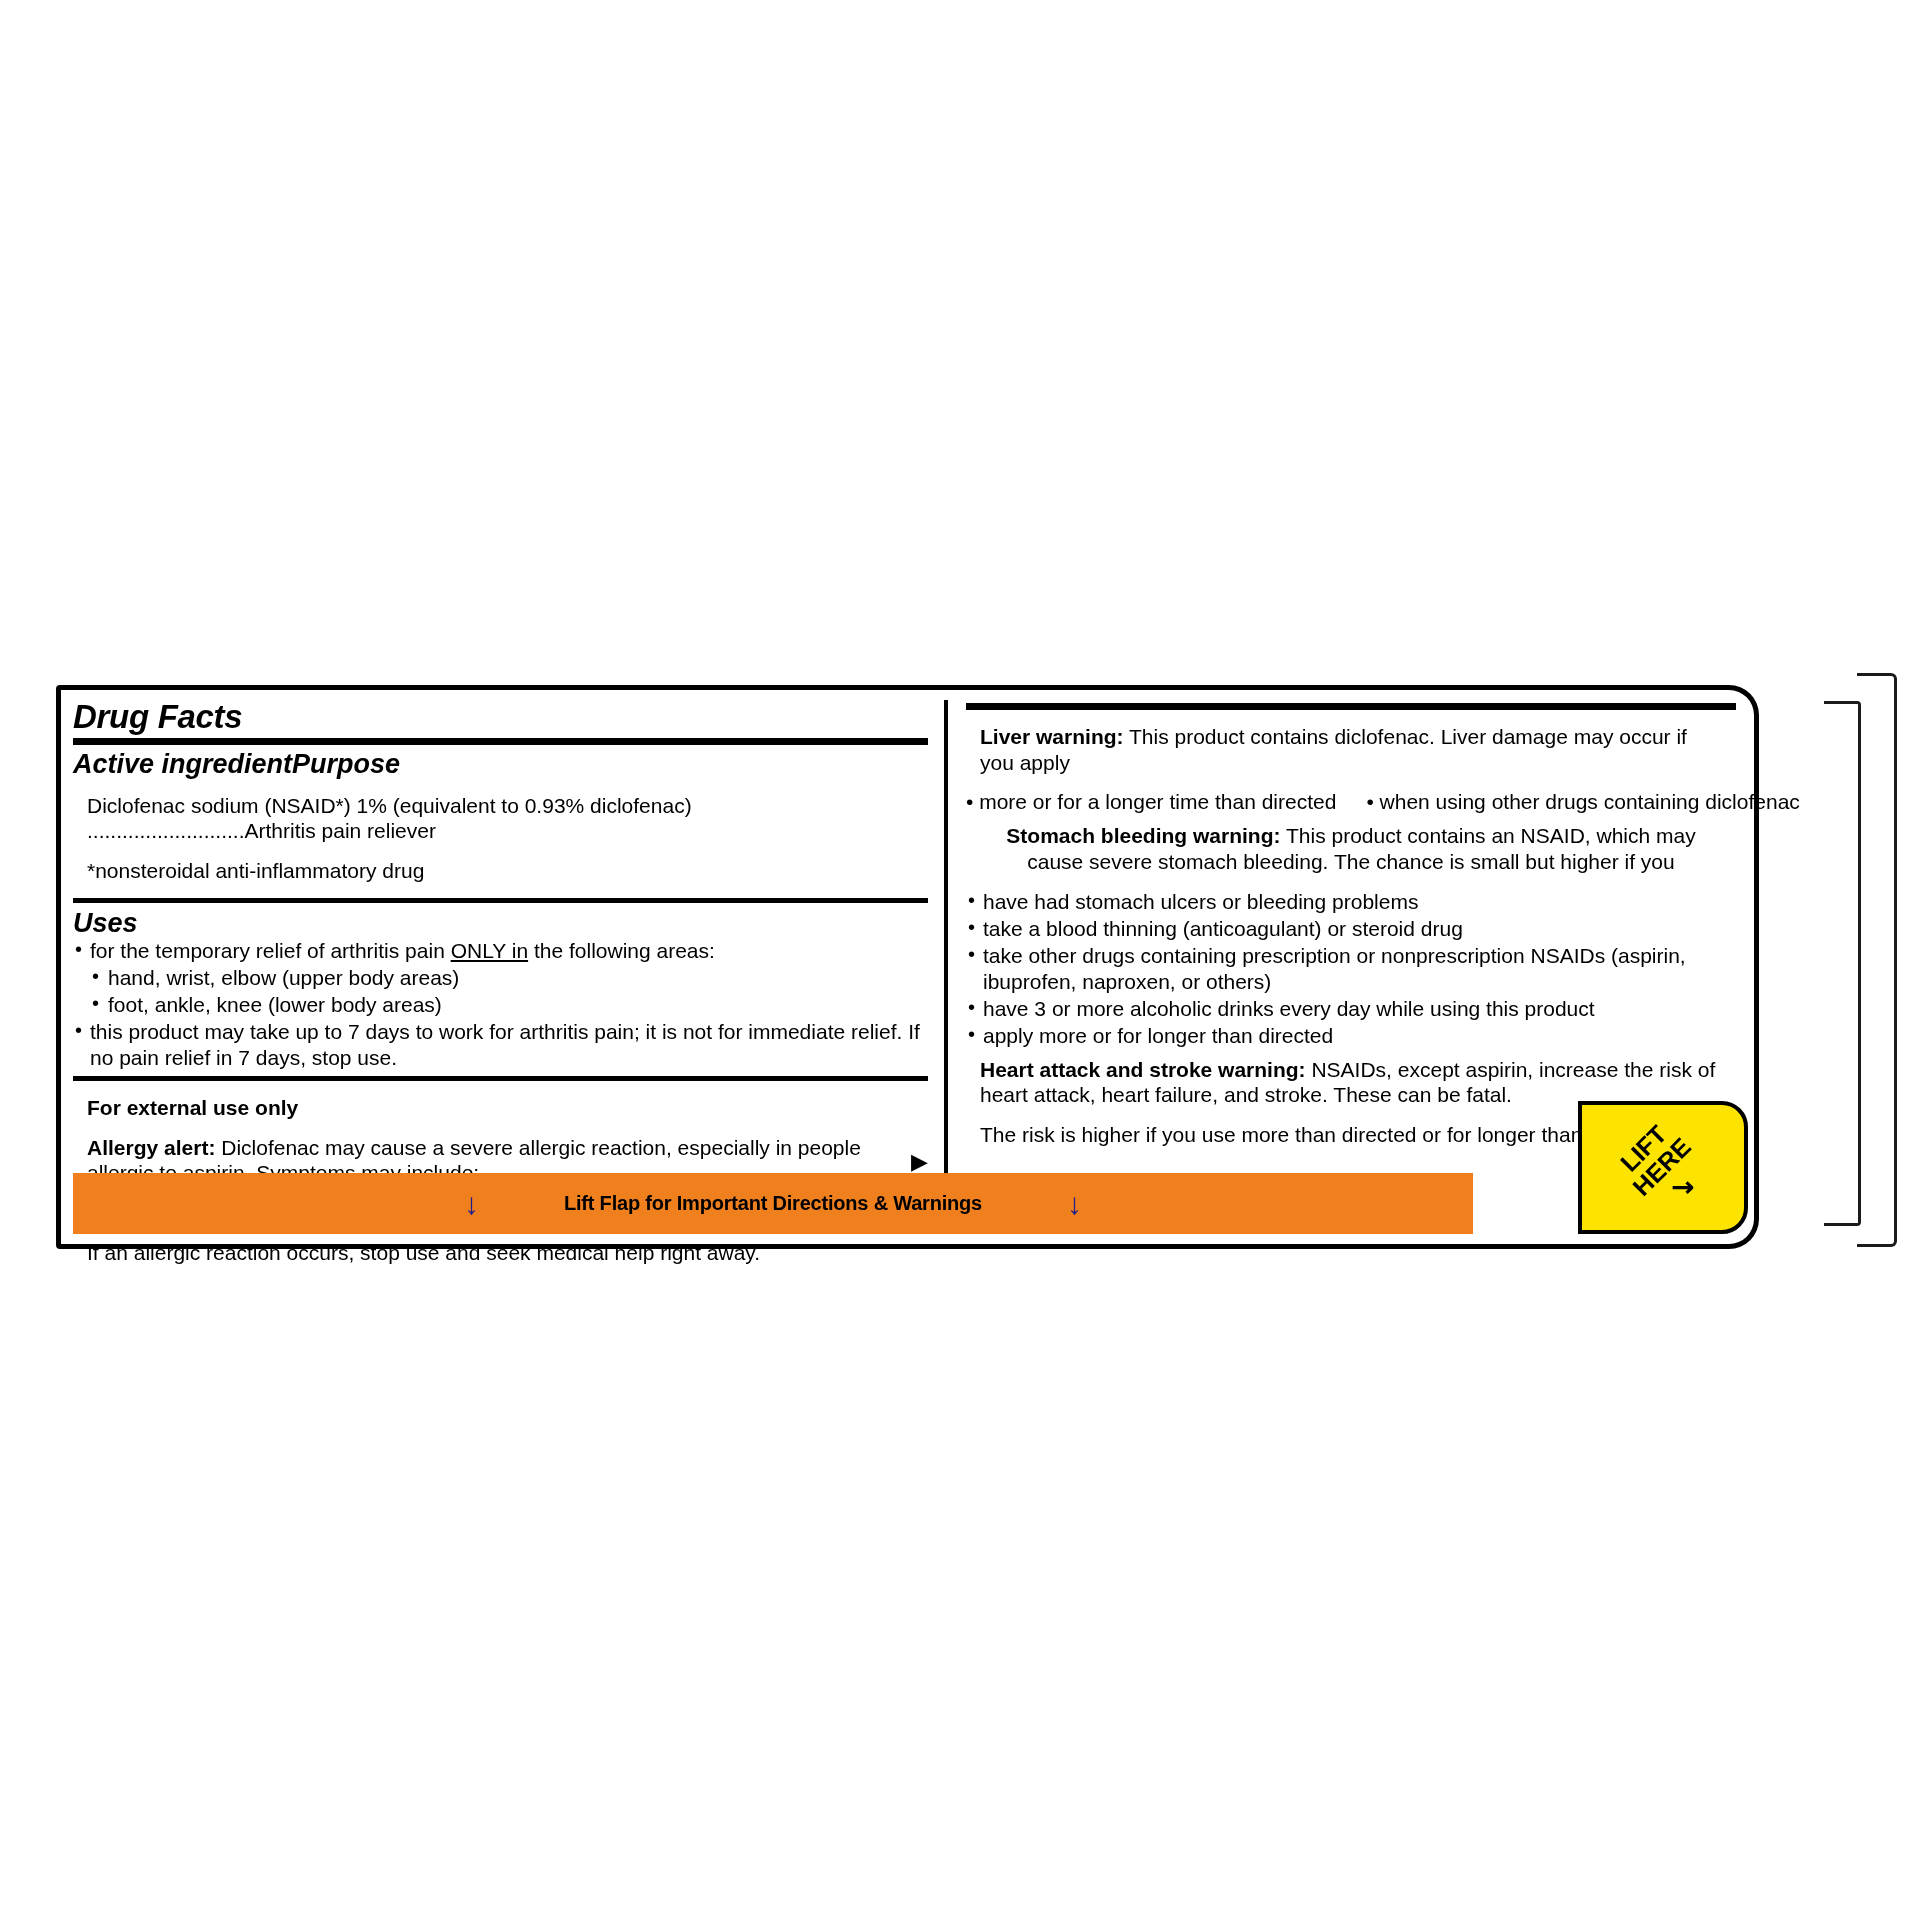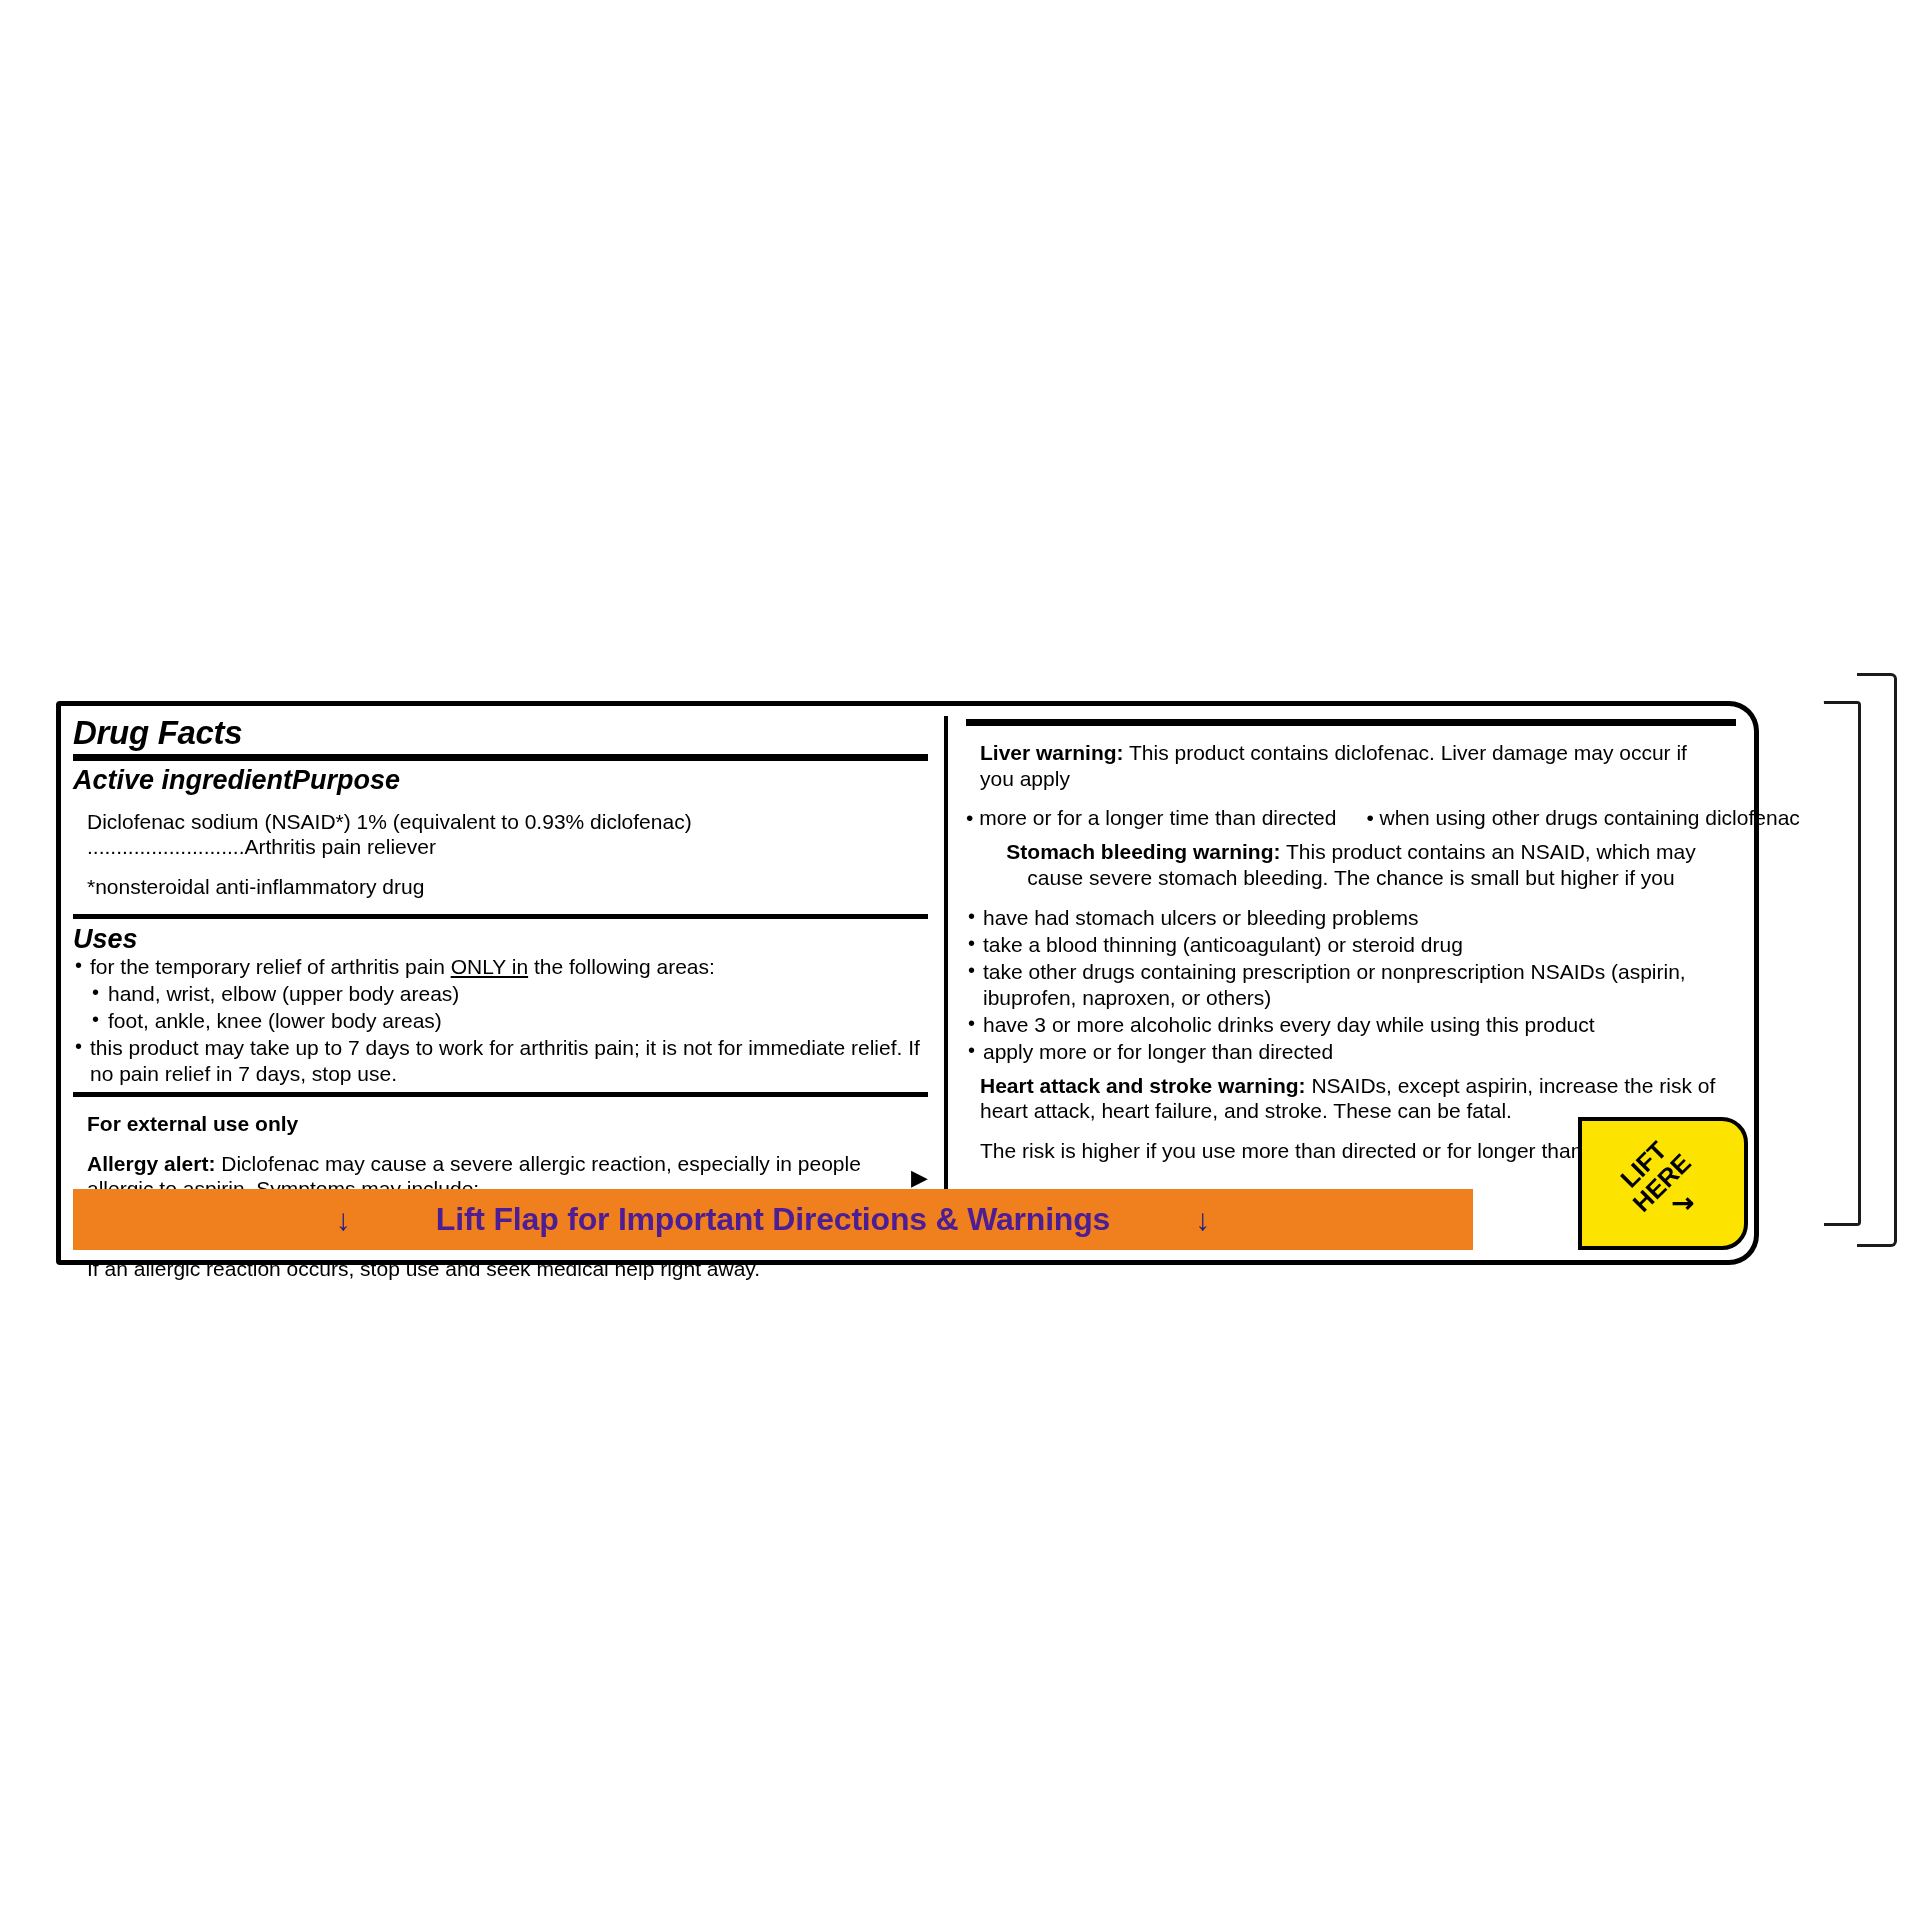--- a/index.html
+++ b/index.html
@@ -45,21 +45,21 @@
     width: 63px;
     height: 525px;
     border-left: none;
     border-radius: 0 4px 4px 0;
   }
 
   
   #front-face {
     position: absolute;
     left: 0;
-    top: 16px;
+    top: 0;
     width: 1794px;
     height: 611px;
     background: #ffffff;
     border-radius: 8px 26px 26px 8px;
     box-shadow: 0 0 0 0 rgba(0,0,0,0);
   }
 
   
   #facts-box {
     position: absolute;
@@ -173,23 +173,23 @@
     width: 1400px;
     height: 61px;
     background: #F07F1E;
     display: flex;
     align-items: center;
     justify-content: center;
     gap: 85px;
     box-sizing: border-box;
   }
   #flap-bar .flap-txt {
-    color: #4c1d95;
-    font-weight: bold;
-    font-size: 32px;
+    color: #000000;
+    font-weight: bold;
+    font-size: 20px;
     letter-spacing: -0.2px;
   }
   #flap-bar .dn {
     color: #1A1F8C;
     font-size: 30px;
     font-weight: bold;
   }
 
   
   #lift-here {

